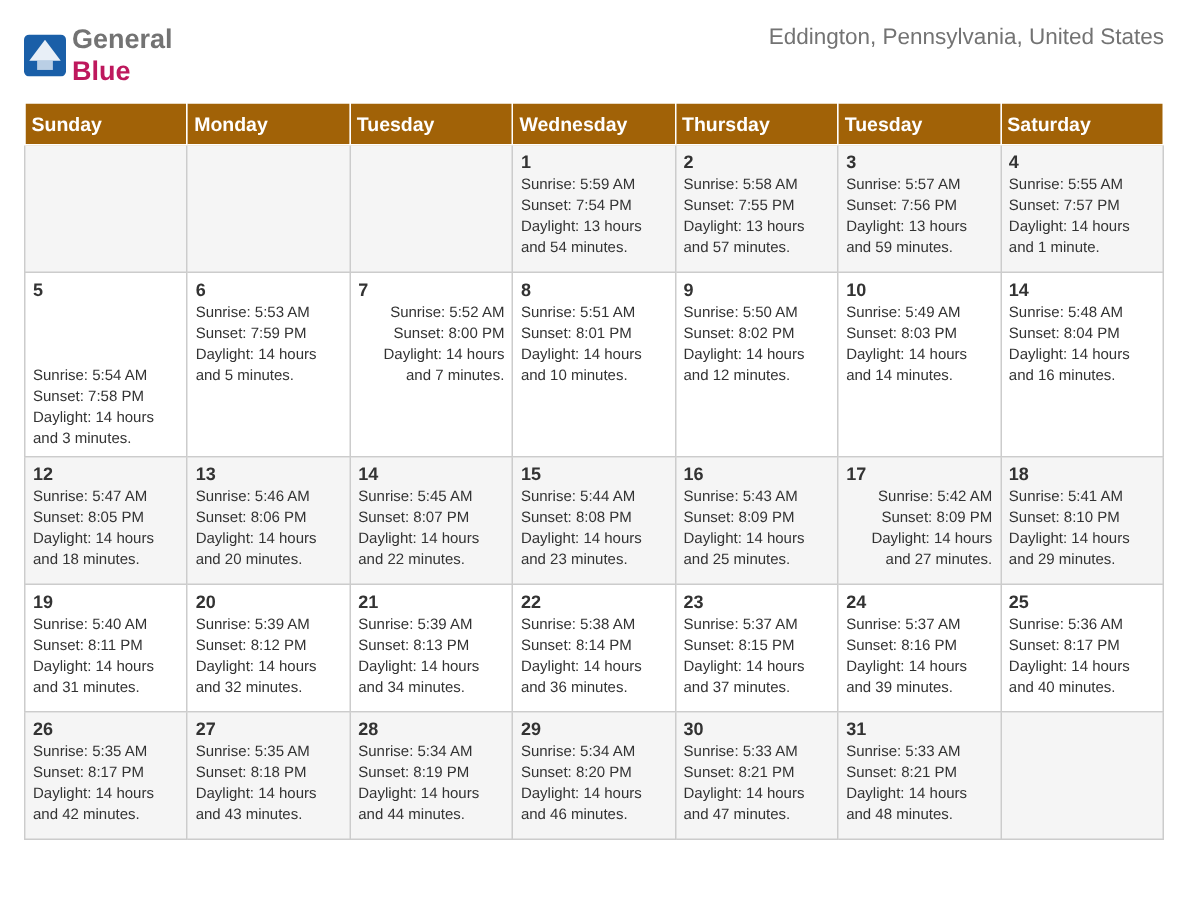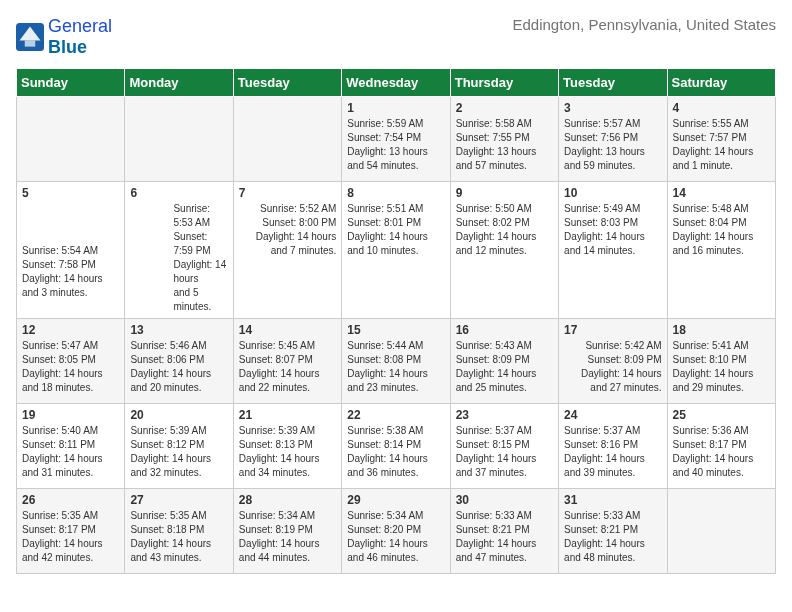--- a/index.html
+++ b/index.html
@@ -15,27 +15,27 @@
       justify-content: space-between;
       align-items: flex-start;
       margin-bottom: 10px;
     }
     .logo {
       display: flex;
       align-items: center;
     }
     .logo-text-general {
       font-size: 18px;
-      font-weight: normal;
-      color: #1d4ed8;
+      font-weight: bold;
+      color: #737373;
     }
     .logo-text-blue {
       font-size: 18px;
       font-weight: bold;
-      color: #0369a1;
+      color: #be185d;
     }
     .logo-icon {
       width: 28px;
       height: 28px;
       margin-right: 4px;
     }
     .title-area {
       text-align: right;
     }
     .cal-title {
@@ -46,21 +46,21 @@
     .cal-subtitle {
       font-size: 15px;
       color: #737373;
     }
     table {
       width: 100%;
       border-collapse: collapse;
       table-layout: fixed;
     }
     thead tr th {
-      background-color: #15803d;
+      background-color: #a16207;
       color: #fff;
       font-size: 13px;
       padding: 6px 4px;
       text-align: left;
       border: 1px solid #fff;
     }
     tbody tr td {
       vertical-align: top;
       border: 1px solid #ccc;
       padding: 4px 5px;
@@ -155,21 +155,21 @@
       <tr>
         <td>
           <span class="day-num">5</span>
           <div class="day-info" style="white-space: pre-line; margin-top: 44px;">Sunrise: 5:54 AM
 Sunset: 7:58 PM
 Daylight: 14 hours
 and 3 minutes.</div>
         </td>
         <td>
           <span class="day-num">6</span>
-          <div class="day-info" style="white-space: pre-line; margin-left: 43px;">Sunrise: 5:53 AM
+          <div class="day-info" style="white-space: pre-line;">Sunrise: 5:53 AM
 Sunset: 7:59 PM
 Daylight: 14 hours
 and 5 minutes.</div>
         </td>
         <td>
           <span class="day-num">7</span>
           <div class="day-info" style="white-space: pre-line; text-align: right;">Sunrise: 5:52 AM
 Sunset: 8:00 PM
 Daylight: 14 hours
 and 7 minutes.</div>

